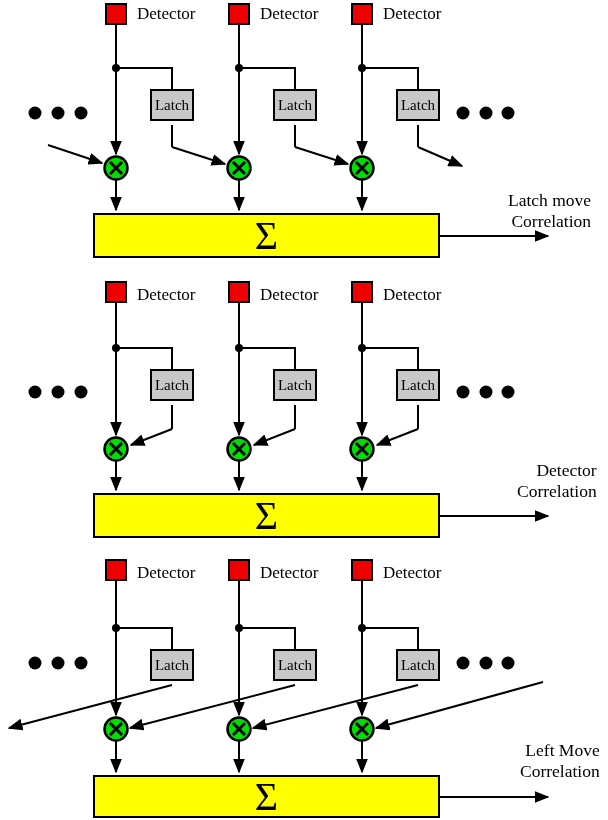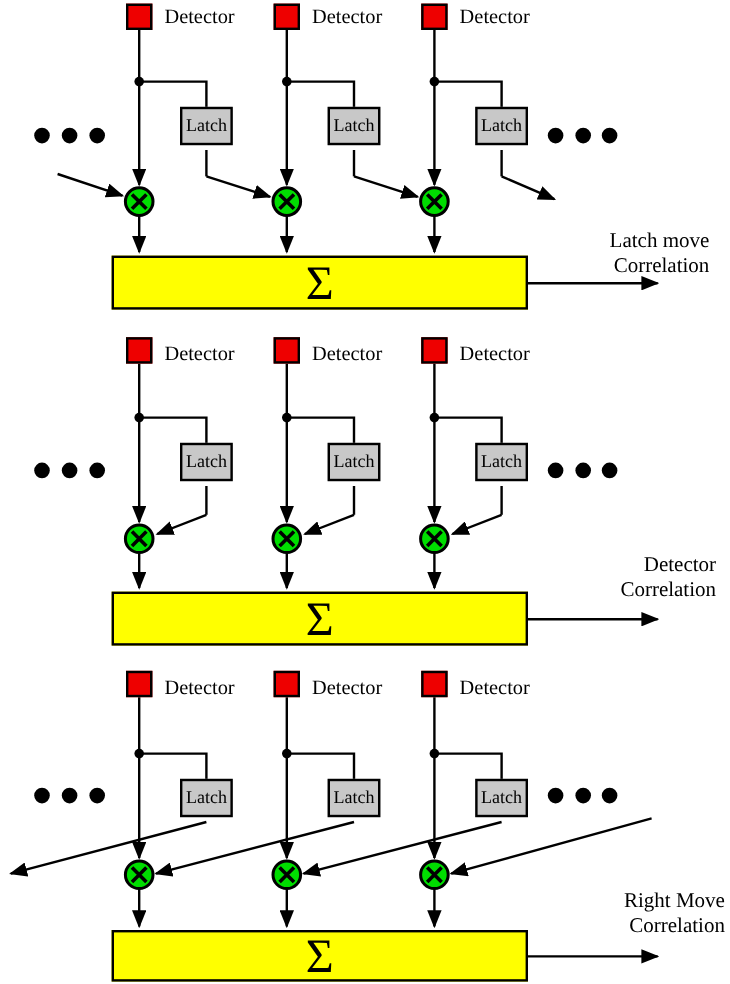--- a/index.html
+++ b/index.html
@@ -228,18 +228,18 @@
     <div class="latch" style="left:273px;top:649px">
         <span>Latch</span>
       </div>
     <div class="latch" style="left:396px;top:649px">
         <span>Latch</span>
       </div>
     <div class="bar" style="top:775px;height:43px">
         <span class="sigma">Σ</span>
       </div>
     <div class="out-label" style="left:520px;top:740px">
-      <div>Right Move</div>
+      <div>Left Move</div>
       <div>Correlation</div>
     </div>
   </div>
 
 </div>
 
 </body></html>

